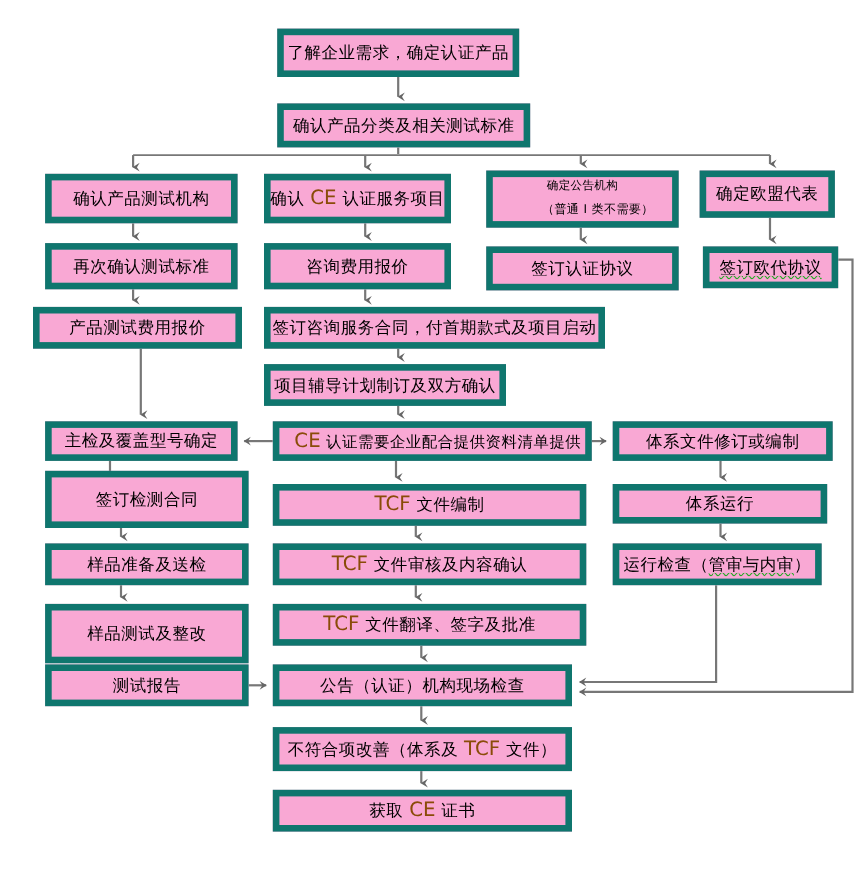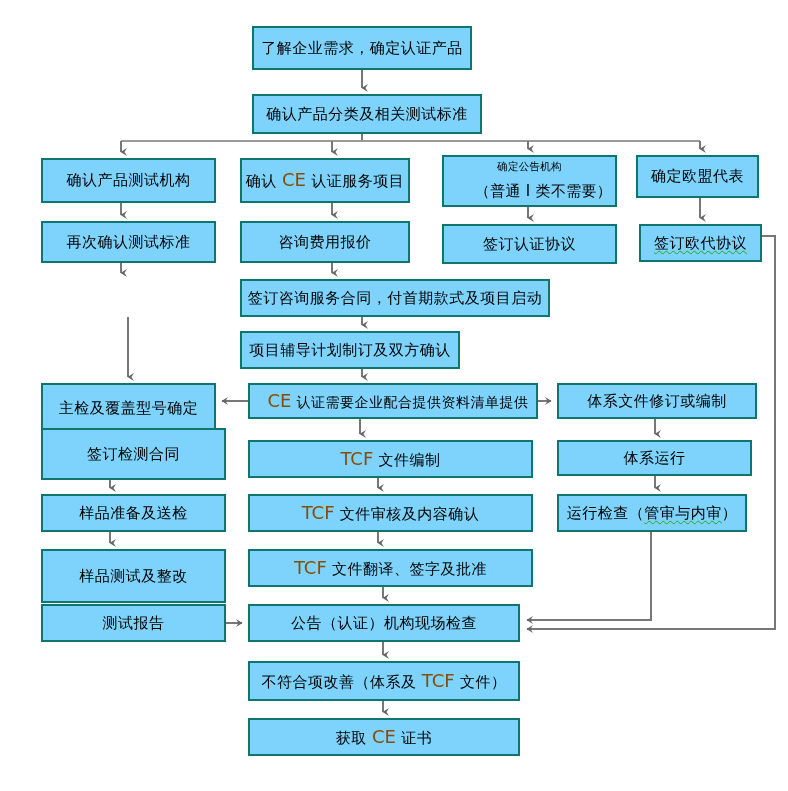--- a/index.html
+++ b/index.html
@@ -22,22 +22,22 @@
     position: absolute;
     left: 0;
     top: 0;
     width: 788px;
     height: 791px;
     pointer-events: none;
   }
   .node {
     position: absolute;
     box-sizing: border-box;
-    border: 2px solid #0f766e;
-    background: #7dd3fc;
+    border: 6px solid #0f766e;
+    background: #f9a8d4;
     display: flex;
     flex-direction: column;
     align-items: center;
     justify-content: center;
     text-align: center;
     color: #000000;
     font-size: 15px;
     line-height: 1.25;
     letter-spacing: 0.5px;
     z-index: 2;
@@ -45,21 +45,21 @@
   .node .label-line {
     display: block;
     white-space: nowrap;
   }
   .node.small-text {
     font-size: 10.5px;
     line-height: 1.5;
     letter-spacing: 0.3px;
   }
   .node.small-text .label-line.sub {
-    font-size: 15px;
+    font-size: 11px;
     margin-left: 28px;
   }
   .node.small-text .label-line.main {
     font-size: 10.5px;
     margin-bottom: 5px;
   }
   .node.compact {
     font-size: 14px;
     padding-left: 10px;
   }
@@ -179,30 +179,33 @@
   </div>
 
   <div class="node" style="left:442px; top:224px; width:175px; height:40px;">
     <span class="label-line">签订认证协议</span>
   </div>
 
   <div class="node" style="left:639px; top:224px; width:123px; height:38px;">
     <span class="label-line spell">签订欧代协议</span>
   </div>
 
+  <div class="node" style="left:30px; top:279px; width:190px; height:38px;">
+    <span class="label-line">产品测试费用报价</span>
+  </div>
 
   <div class="node" style="left:240px; top:279px; width:310px; height:38px;">
     <span class="label-line">签订咨询服务合同，付首期款式及项目启动</span>
   </div>
 
   <div class="node" style="left:240px; top:331px; width:220px; height:38px;">
     <span class="label-line">项目辅导计划制订及双方确认</span>
   </div>
 
-  <div class="node" style="left:41px; top:383px; width:175px; height:50px;font-family:Liberation Serif, serif;">
+  <div class="node" style="left:41px; top:383px; width:175px; height:36px;font-family:Liberation Serif, serif;">
     <span class="label-line">主检及覆盖型号确定</span>
   </div>
 
   <div class="node compact" style="left:248px; top:383px; width:290px; height:36px;">
     <span class="label-line"><span class="mono-accent">CE</span><span> 认证需要企业配合提供资料清单提供</span></span>
   </div>
 
   <div class="node" style="left:557px; top:383px; width:200px; height:36px;">
     <span class="label-line">体系文件修订或编制</span>
   </div>

